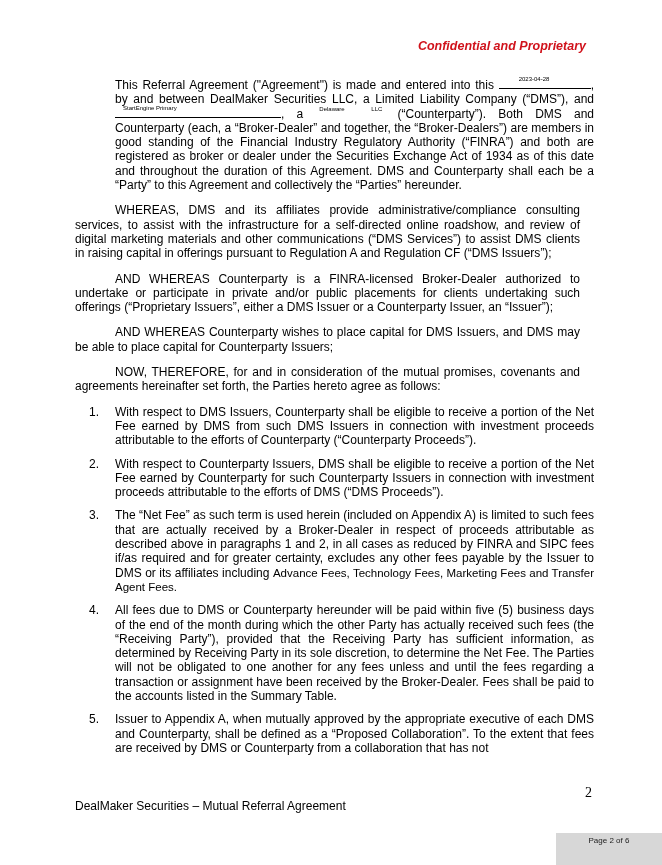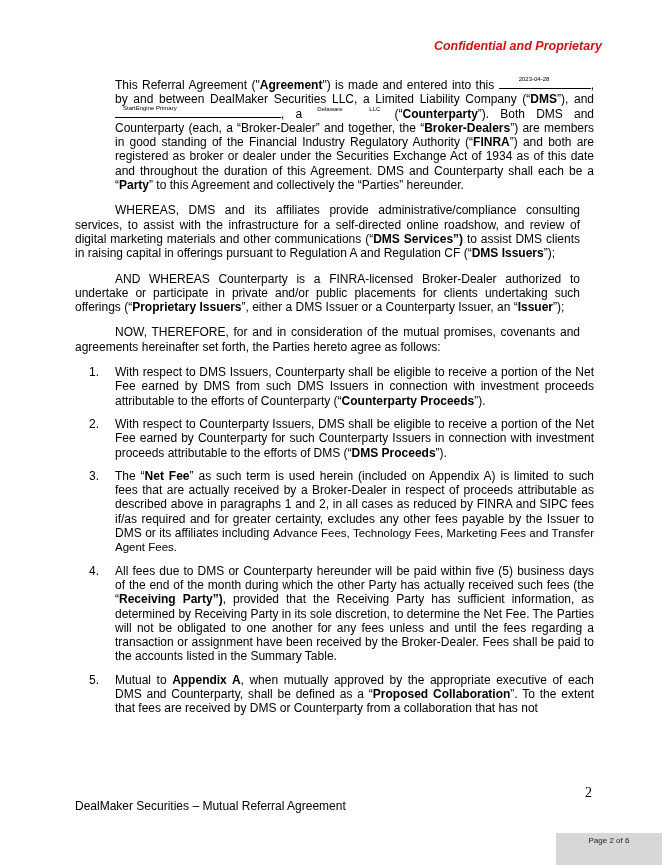--- a/index.html
+++ b/index.html
@@ -1,26 +1,26 @@
 <!DOCTYPE html>
 <html><head>
 <meta charset="utf-8">
 <style>
   html, body { margin:0; padding:0; background:#ffffff; }
   body { width:662px; height:865px; position:relative; overflow:hidden; font-family:"Liberation Sans", sans-serif; color:#000; }
-  .conf { position:absolute; right:60px; top:39px; color:#d0121b; font-weight:bold; font-style:italic; font-size:12.5px; }
+  .conf { position:absolute; right:76px; top:39px; color:#d0121b; font-weight:bold; font-style:italic; font-size:12.5px; }
   .page { position:absolute; left:75px; top:66px; width:519px; font-size:12px; line-height:14.3px; text-align:justify; }
   .para { margin:0 14px 11px 0; text-indent:40px; }
   .first { padding-left:40px; text-indent:0; margin-bottom:11px; }
   .blank { display:inline-block; border-bottom:1px solid #000; position:relative; height:10px; vertical-align:baseline; }
   .fill { position:absolute; top:-6px; font-size:6px; color:#000; white-space:nowrap; }
   ol { margin:0; padding:0; list-style:none; }
   li { position:relative; padding-left:40px; margin-bottom:9px; }
   li .num { position:absolute; left:14px; top:0; }
-  b { font-weight:bold; }
+  b { font-weight:normal; }
   .pagenum { position:absolute; left:585px; top:785px; font-family:"Liberation Serif", serif; font-size:14px; }
   .footer { position:absolute; left:75px; top:799px; font-family:Liberation Sans, sans-serif; font-size:12px; }
   .pagebadge { position:absolute; right:0; bottom:0; width:106px; height:32px; background:#d7d7d7; font-size:8px; text-align:center; line-height:16px; color:#222; }
   .small { font-size:11.5px; }
 </style>
 </head>
 <body>
 
 <div class="conf">Confidential and Proprietary</div>
 
@@ -30,26 +30,27 @@
   </p>
 
   <p class="para">
     <span>WHEREAS, DMS and its affiliates provide administrative/compliance consulting services, to assist with the infrastructure for  a self-directed online roadshow, and review of digital marketing materials and other communications  (“</span><b>DMS Services”)</b><span> to assist DMS clients in raising capital in offerings pursuant to Regulation A and Regulation CF (“</span><b>DMS Issuers</b><span>”);</span>
   </p>
 
   <p class="para">
     <span>AND WHEREAS Counterparty is a FINRA-licensed Broker-Dealer authorized to undertake or participate in private and/or public placements for clients undertaking such offerings (“</span><b>Proprietary Issuers</b><span>”, either a DMS Issuer or a Counterparty Issuer, an “</span><b>Issuer</b><span>”);</span>
   </p>
 
+  <p class="para">AND WHEREAS Counterparty wishes to place capital for DMS Issuers, and DMS may be able to place capital for Counterparty Issuers;</p>
   <p class="para">NOW, THEREFORE, for and in consideration of the mutual promises, covenants and agreements hereinafter set forth, the Parties hereto agree as follows:</p>
 
   <ol>
     <li><span class="num">1.</span><span>With respect to DMS Issuers, Counterparty shall be eligible to receive a portion of the Net Fee earned by DMS from such DMS Issuers in connection with investment proceeds attributable to the efforts of Counterparty (“</span><b>Counterparty Proceeds</b><span>”).</span></li>
     <li><span class="num">2.</span><span>With respect to Counterparty Issuers, DMS shall be eligible to receive a portion of the Net Fee earned by Counterparty for such Counterparty Issuers in connection with investment proceeds attributable to the efforts of DMS (“</span><b>DMS Proceeds</b><span>”).</span></li>
     <li><span class="num">3.</span><span>The “</span><b>Net Fee</b><span>” as such term is used herein (included on Appendix A) is limited to such fees that are actually received by a Broker-Dealer in respect of proceeds attributable as described above in paragraphs 1 and 2, in all cases as reduced by FINRA and SIPC fees if/as required and for greater certainty, excludes any other fees payable by the Issuer to DMS or its affiliates including </span><span class="small">Advance Fees, Technology Fees, Marketing Fees and Transfer Agent Fees.</span></li>
     <li><span class="num">4.</span><span>All fees due to DMS or Counterparty hereunder will be paid within five (5) business days of the end of the month during which the other Party has actually received such fees (the “</span><b>Receiving Party”)</b><span>, provided that the Receiving Party has sufficient information, as determined by Receiving Party in its sole discretion, to determine the Net Fee.  The Parties will not be obligated to one another for any fees unless and until the fees regarding a transaction or assignment have been received by the Broker-Dealer.  Fees shall be paid to the accounts listed in the Summary Table.</span></li>
-    <li><span class="num">5.</span><span>Mutual to </span><b>Appendix A</b><span>, when mutually approved by the appropriate executive of each DMS and Counterparty, shall be defined as a “</span><b>Proposed Collaboration</b><span>”.  To the extent that fees are received by DMS or Counterparty from a collaboration that has not</span></li>
+    <li><span class="num">5.</span><span>Issuer to </span><b>Appendix A</b><span>, when mutually approved by the appropriate executive of each DMS and Counterparty, shall be defined as a “</span><b>Proposed Collaboration</b><span>”.  To the extent that fees are received by DMS or Counterparty from a collaboration that has not</span></li>
   </ol>
 </div>
 
 <div class="pagenum">2</div>
 <div class="footer">DealMaker Securities – Mutual Referral Agreement</div>
 <div class="pagebadge">Page 2 of 6</div>
 
 </body></html>

